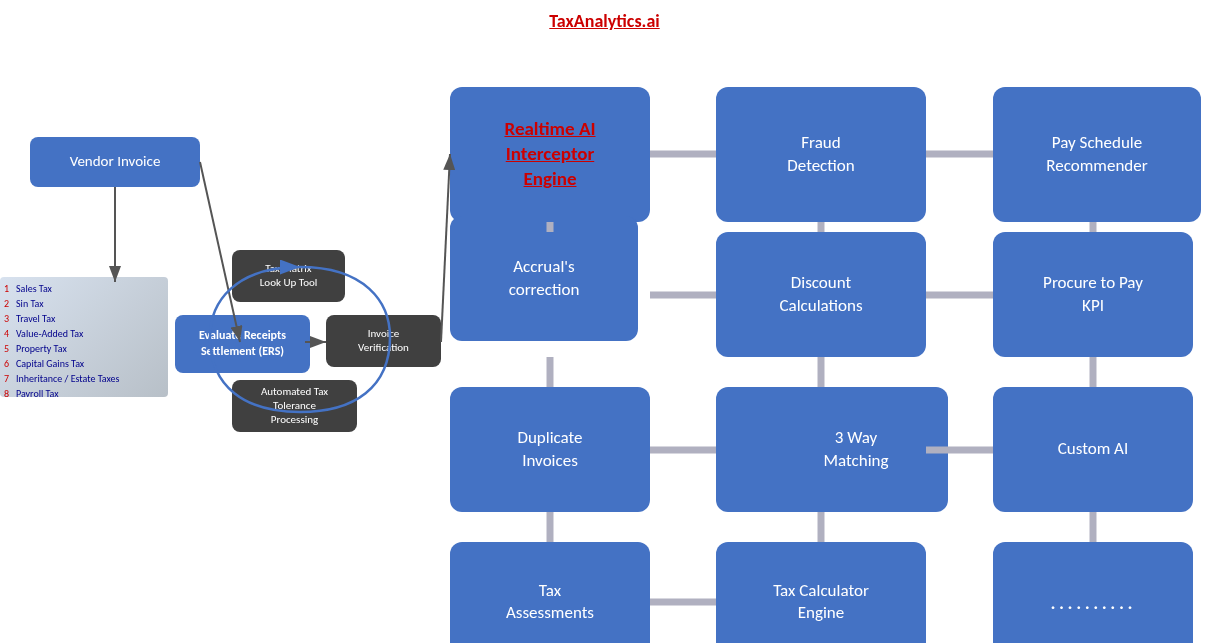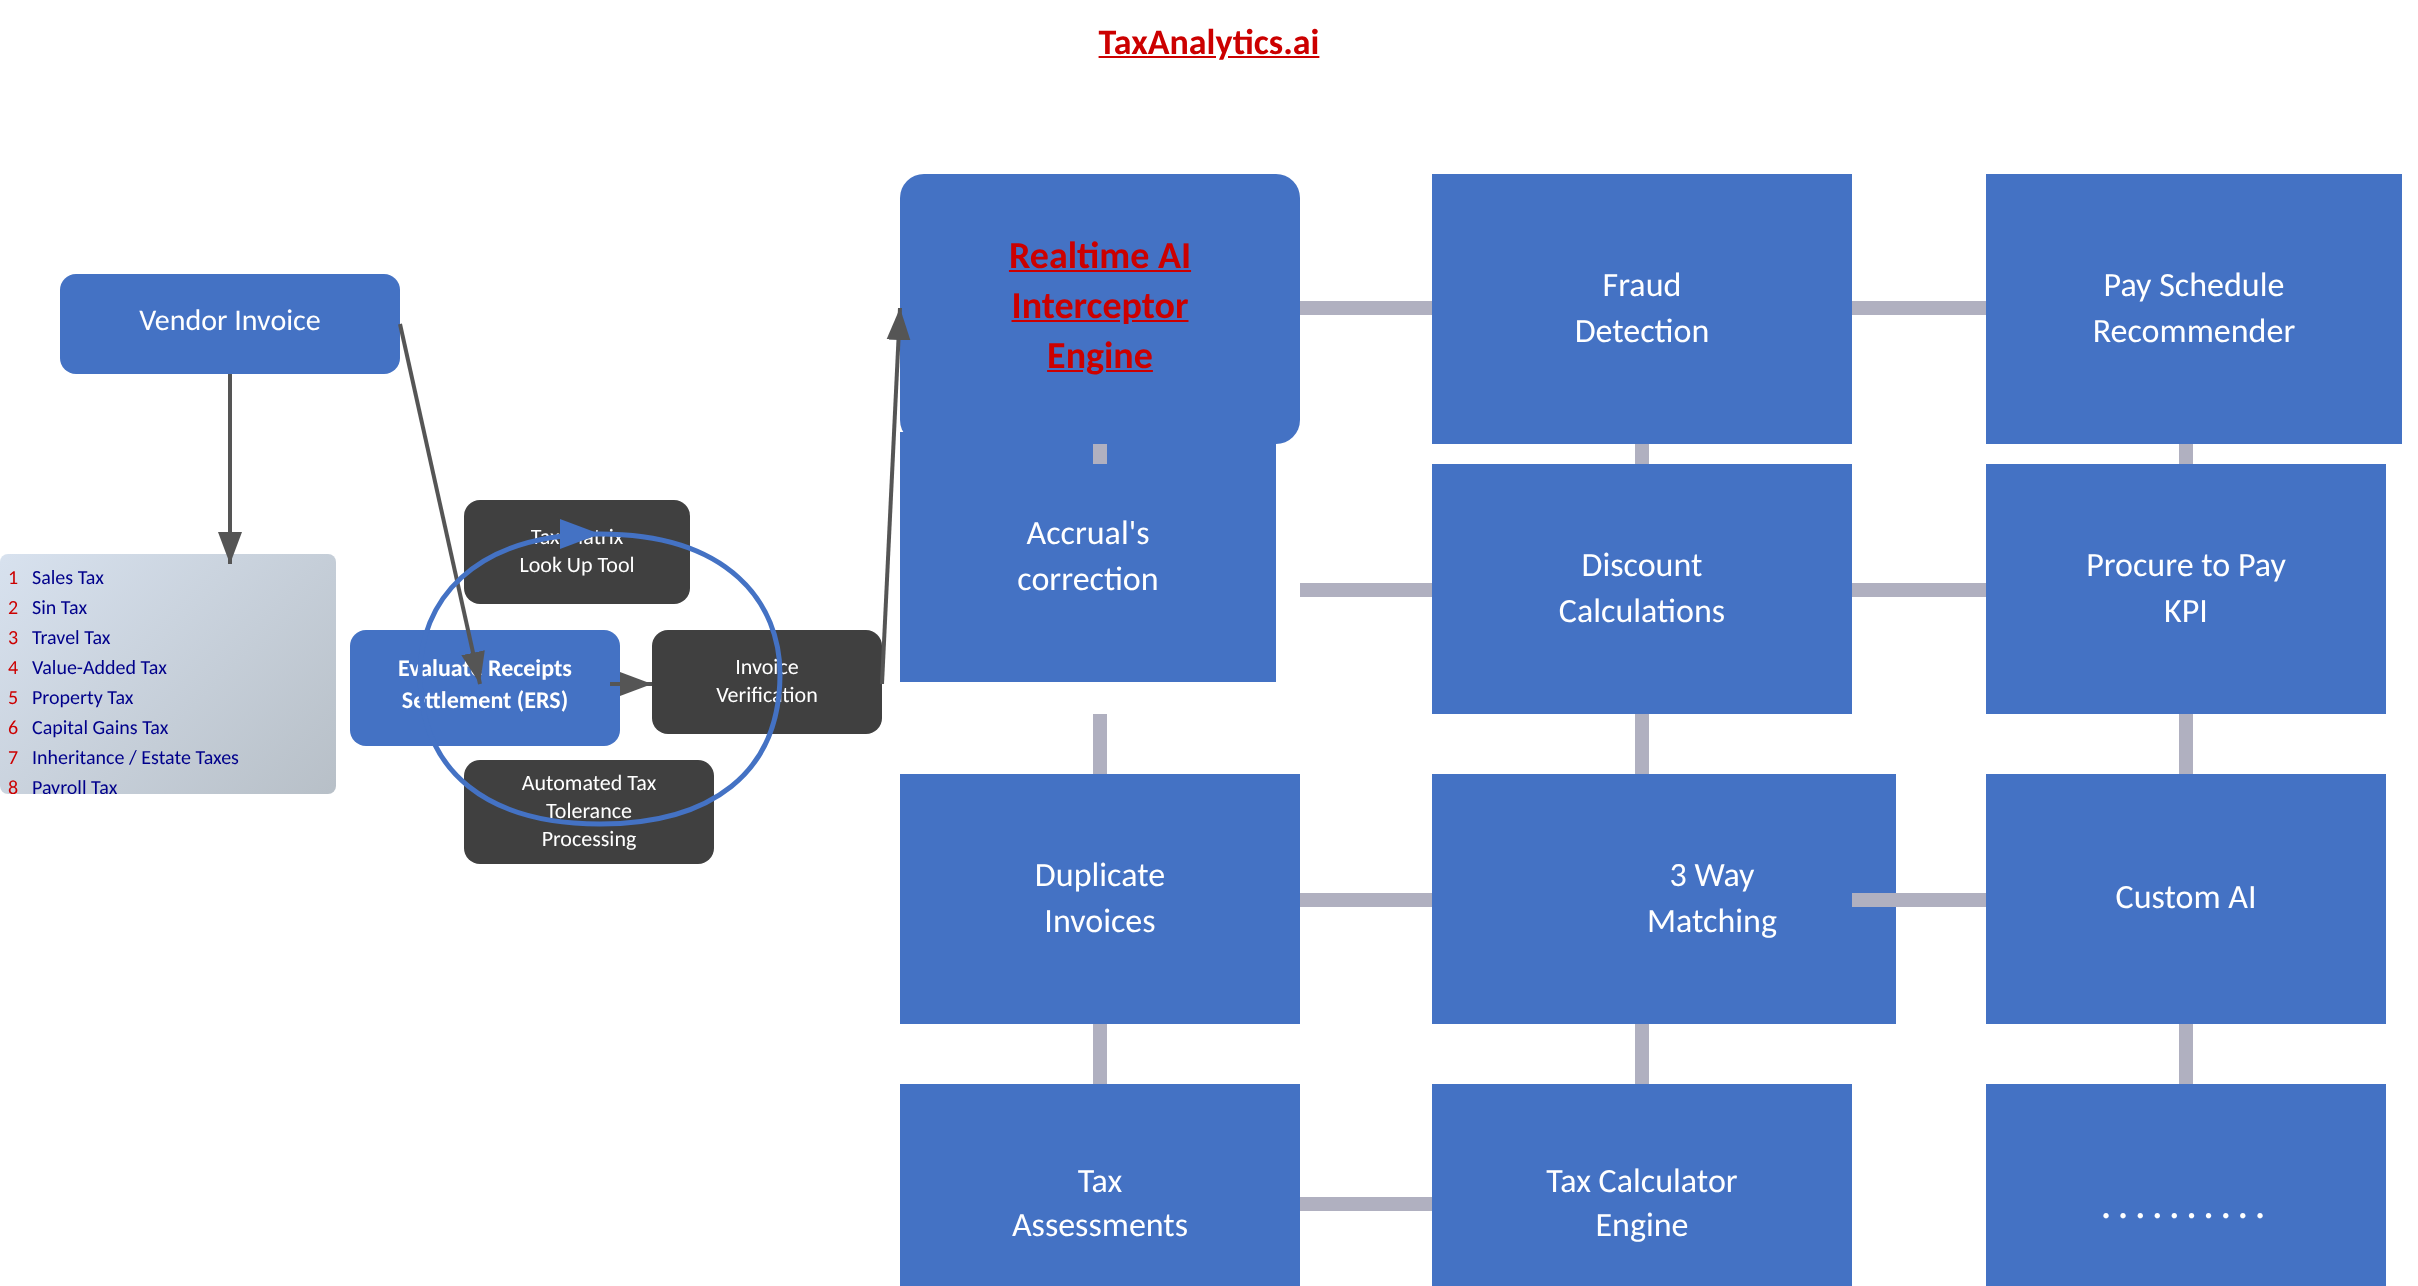--- a/index.html
+++ b/index.html
@@ -156,21 +156,21 @@
       font-size: 11px;
       text-align: center;
       line-height: 1.3;
     }
 
     
     .flow-box {
       position: absolute;
       background: #4472c4;
       color: #fff;
-      border-radius: 0;
+      border-radius: 12px;
       display: flex;
       align-items: center;
       justify-content: center;
       font-size: 17px;
       text-align: center;
       line-height: 1.3;
     }
 
     
     

